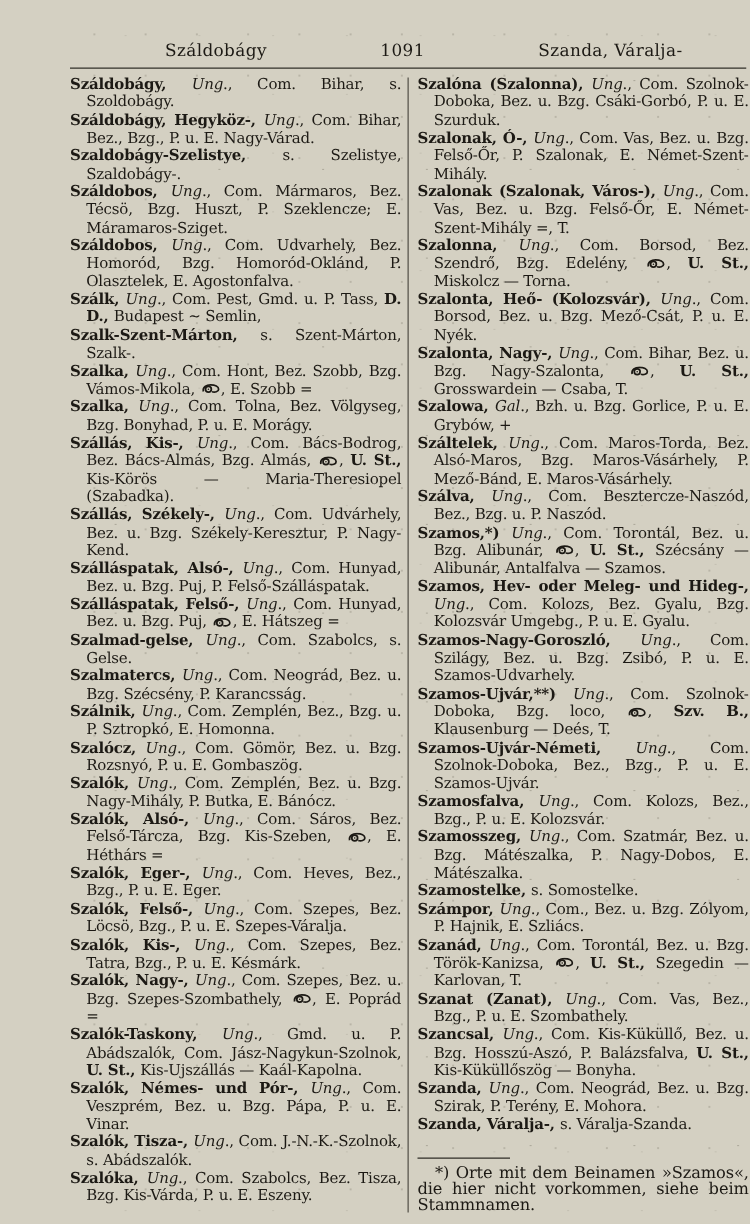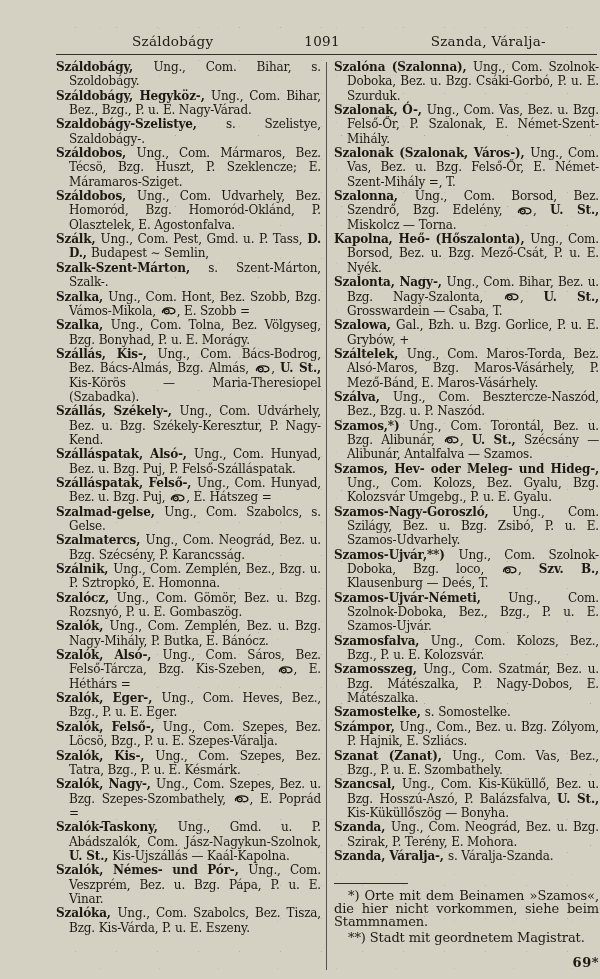--- a/index.html
+++ b/index.html
@@ -36,21 +36,21 @@
     text-align:justify;
     letter-spacing:-0.15px;
   }
   .col.left{padding-right:5px;}
   .col.right{padding-left:7px;}
   .col-divider{
     width:1px;background:#55524a;height:908px;flex:0 0 1px;margin-top:2px;
   }
   .entry{margin:0;padding-left:13px;text-indent:-13px;}
   .b{font-weight:bold;}
-  .i{}
+  .i{font-style:italic;}
   .ph svg{vertical-align:-0.5px;margin:0 1px;}
   .footnote-block{margin-top:20px;text-align:left;}
   .fn-rule{width:74px;border-top:1.4px solid #2f2d27;margin:0 0 6px 0;}
   .footnote{
     margin:0 0 3px 0;font-size:13px;line-height:12.8px;
     text-indent:14px;text-align:justify;letter-spacing:-0.1px;
   }
   .signature{
     margin-top:12px;text-align:right;
     font-weight:bold;font-size:13px;letter-spacing:.5px;
@@ -106,34 +106,35 @@
         <p class="entry"><span class="b">Szalók, Eger-, </span><span class="i">Ung</span><span>., Com. Heves, Bez., Bzg., P. u. E. Eger.</span></p>
         <p class="entry"><span class="b">Szalók, Felső-, </span><span class="i">Ung</span><span>., Com. Szepes, Bez. Löcsö, Bzg., P. u. E. Szepes-Váralja.</span></p>
         <p class="entry"><span class="b">Szalók, Kis-, </span><span class="i">Ung</span><span>., Com. Szepes, Bez. Tatra, Bzg., P. u. E. Késmárk.</span></p>
         <p class="entry"><span class="b">Szalók, Nagy-, </span><span class="i">Ung</span><span>., Com. Szepes, Bez. u. Bzg. Szepes-Szombathely, </span><span class="ph"><svg viewBox="0 0 20 11" width="15" height="8" aria-hidden="true">
               <path d="M2 8.5 C1 3.5 5.5 1.2 10 1.2 C14.8 1.2 18.8 3 18.8 6 C18.8 8.8 14.5 9.8 11.5 8.8" fill="none" stroke="currentColor" stroke-width="1.9"></path>
               <circle cx="7.6" cy="6.1" r="3.2" fill="none" stroke="currentColor" stroke-width="1.9"></circle>
               <circle cx="7.6" cy="6.1" r="0.9" fill="currentColor"></circle>
             </svg></span><span>, E. Poprád =</span></p>
         <p class="entry"><span class="b">Szalók-Taskony, </span><span class="i">Ung</span><span>., Gmd. u. P. Abádszalók, Com. Jász-Nagykun-Szolnok, </span><span class="b">U. St., </span><span>Kis-Ujszállás — Kaál-Kapolna.</span></p>
         <p class="entry"><span class="b">Szalók, Némes- und Pór-, </span><span class="i">Ung</span><span>., Com. Veszprém, Bez. u. Bzg. Pápa, P. u. E. Vinar.</span></p>
+        <p class="entry"><span class="b">Szalók, Tisza-, </span><span class="i">Ung</span><span>., Com. J.-N.-K.-Szolnok, s. Abádszalók.</span></p>
         <p class="entry"><span class="b">Szalóka, </span><span class="i">Ung</span><span>., Com. Szabolcs, Bez. Tisza, Bzg. Kis-Várda, P. u. E. Eszeny.</span></p>
       </div>
     <div class="col-divider"></div>
     <div class="col right" id="col-right">
 
     <p class="entry"><span class="b">Szalóna (Szalonna), </span><span class="i">Ung</span><span>., Com. Szolnok-Doboka, Bez. u. Bzg. Csáki-Gorbó, P. u. E. Szurduk.</span></p>
         <p class="entry"><span class="b">Szalonak, Ó-, </span><span class="i">Ung</span><span>., Com. Vas, Bez. u. Bzg. Felső-Őr, P. Szalonak, E. Német-Szent-Mihály.</span></p>
         <p class="entry"><span class="b">Szalonak (Szalonak, Város-), </span><span class="i">Ung</span><span>., Com. Vas, Bez. u. Bzg. Felső-Őr, E. Német-Szent-Mihály =, T.</span></p>
         <p class="entry"><span class="b">Szalonna, </span><span class="i">Ung</span><span>., Com. Borsod, Bez. Szendrő, Bzg. Edelény, </span><span class="ph"><svg viewBox="0 0 20 11" width="15" height="8" aria-hidden="true">
               <path d="M2 8.5 C1 3.5 5.5 1.2 10 1.2 C14.8 1.2 18.8 3 18.8 6 C18.8 8.8 14.5 9.8 11.5 8.8" fill="none" stroke="currentColor" stroke-width="1.9"></path>
               <circle cx="7.6" cy="6.1" r="3.2" fill="none" stroke="currentColor" stroke-width="1.9"></circle>
               <circle cx="7.6" cy="6.1" r="0.9" fill="currentColor"></circle>
             </svg></span><span>, </span><span class="b">U. St., </span><span>Miskolcz — Torna.</span></p>
-        <p class="entry"><span class="b">Kapolna, Heő- (Hőszalonta), </span><span class="i">Ung</span><span>., Com. Borsod, Bez. u. Bzg. Mező-Csát, P. u. E. Nyék.</span></p>
+        <p class="entry"><span class="b">Szalonta, Heő- (Kolozsvár), </span><span class="i">Ung</span><span>., Com. Borsod, Bez. u. Bzg. Mező-Csát, P. u. E. Nyék.</span></p>
         <p class="entry"><span class="b">Szalonta, Nagy-, </span><span class="i">Ung</span><span>., Com. Bihar, Bez. u. Bzg. Nagy-Szalonta, </span><span class="ph"><svg viewBox="0 0 20 11" width="15" height="8" aria-hidden="true">
               <path d="M2 8.5 C1 3.5 5.5 1.2 10 1.2 C14.8 1.2 18.8 3 18.8 6 C18.8 8.8 14.5 9.8 11.5 8.8" fill="none" stroke="currentColor" stroke-width="1.9"></path>
               <circle cx="7.6" cy="6.1" r="3.2" fill="none" stroke="currentColor" stroke-width="1.9"></circle>
               <circle cx="7.6" cy="6.1" r="0.9" fill="currentColor"></circle>
             </svg></span><span>, </span><span class="b">U. St., </span><span>Grosswardein — Csaba, T.</span></p>
         <p class="entry"><span class="b">Szalowa, </span><span class="i">Gal</span><span>., Bzh. u. Bzg. Gorlice, P. u. E. Grybów, +</span></p>
         <p class="entry"><span class="b">Száltelek, </span><span class="i">Ung</span><span>., Com. Maros-Torda, Bez. Alsó-Maros, Bzg. Maros-Vásárhely, P. Mező-Bánd, E. Maros-Vásárhely.</span></p>
         <p class="entry"><span class="b">Szálva, </span><span class="i">Ung</span><span>., Com. Besztercze-Naszód, Bez., Bzg. u. P. Naszód.</span></p>
         <p class="entry"><span class="b">Szamos,*) </span><span class="i">Ung</span><span>., Com. Torontál, Bez. u. Bzg. Alibunár, </span><span class="ph"><svg viewBox="0 0 20 11" width="15" height="8" aria-hidden="true">
               <path d="M2 8.5 C1 3.5 5.5 1.2 10 1.2 C14.8 1.2 18.8 3 18.8 6 C18.8 8.8 14.5 9.8 11.5 8.8" fill="none" stroke="currentColor" stroke-width="1.9"></path>
@@ -145,20 +146,25 @@
         <p class="entry"><span class="b">Szamos-Ujvár,**) </span><span class="i">Ung</span><span>., Com. Szolnok-Doboka, Bzg. loco, </span><span class="ph"><svg viewBox="0 0 20 11" width="15" height="8" aria-hidden="true">
               <path d="M2 8.5 C1 3.5 5.5 1.2 10 1.2 C14.8 1.2 18.8 3 18.8 6 C18.8 8.8 14.5 9.8 11.5 8.8" fill="none" stroke="currentColor" stroke-width="1.9"></path>
               <circle cx="7.6" cy="6.1" r="3.2" fill="none" stroke="currentColor" stroke-width="1.9"></circle>
               <circle cx="7.6" cy="6.1" r="0.9" fill="currentColor"></circle>
             </svg></span><span>, </span><span class="b">Szv. B., </span><span>Klausenburg — Deés, T.</span></p>
         <p class="entry"><span class="b">Szamos-Ujvár-Németi, </span><span class="i">Ung</span><span>., Com. Szolnok-Doboka, Bez., Bzg., P. u. E. Szamos-Ujvár.</span></p>
         <p class="entry"><span class="b">Szamosfalva, </span><span class="i">Ung</span><span>., Com. Kolozs, Bez., Bzg., P. u. E. Kolozsvár.</span></p>
         <p class="entry"><span class="b">Szamosszeg, </span><span class="i">Ung</span><span>., Com. Szatmár, Bez. u. Bzg. Mátészalka, P. Nagy-Dobos, E. Mátészalka.</span></p>
         <p class="entry"><span class="b">Szamostelke, </span><span>s. Somostelke.</span></p>
         <p class="entry"><span class="b">Számpor, </span><span class="i">Ung</span><span>., Com., Bez. u. Bzg. Zólyom, P. Hajnik, E. Szliács.</span></p>
+        <p class="entry"><span class="b">Szanád, </span><span class="i">Ung</span><span>., Com. Torontál, Bez. u. Bzg. Török-Kanizsa, </span><span class="ph"><svg viewBox="0 0 20 11" width="15" height="8" aria-hidden="true">
+              <path d="M2 8.5 C1 3.5 5.5 1.2 10 1.2 C14.8 1.2 18.8 3 18.8 6 C18.8 8.8 14.5 9.8 11.5 8.8" fill="none" stroke="currentColor" stroke-width="1.9"></path>
+              <circle cx="7.6" cy="6.1" r="3.2" fill="none" stroke="currentColor" stroke-width="1.9"></circle>
+              <circle cx="7.6" cy="6.1" r="0.9" fill="currentColor"></circle>
+            </svg></span><span>, </span><span class="b">U. St., </span><span>Szegedin — Karlovan, T.</span></p>
         <p class="entry"><span class="b">Szanat (Zanat), </span><span class="i">Ung</span><span>., Com. Vas, Bez., Bzg., P. u. E. Szombathely.</span></p>
         <p class="entry"><span class="b">Szancsal, </span><span class="i">Ung</span><span>., Com. Kis-Küküllő, Bez. u. Bzg. Hosszú-Aszó, P. Balázsfalva, </span><span class="b">U. St., </span><span>Kis-Küküllőszög — Bonyha.</span></p>
         <p class="entry"><span class="b">Szanda, </span><span class="i">Ung</span><span>., Com. Neográd, Bez. u. Bzg. Szirak, P. Terény, E. Mohora.</span></p>
         <p class="entry"><span class="b">Szanda, Váralja-, </span><span>s. Váralja-Szanda.</span></p>
   <div class="footnote-block">
     <div class="fn-rule"></div>
     <p class="footnote">*) Orte mit dem Beinamen »Szamos«, die hier nicht vorkommen, siehe beim Stammnamen.</p>
     <p class="footnote">**) Stadt mit geordnetem Magistrat.</p>
     <div class="signature">69*</div>
   </div>

